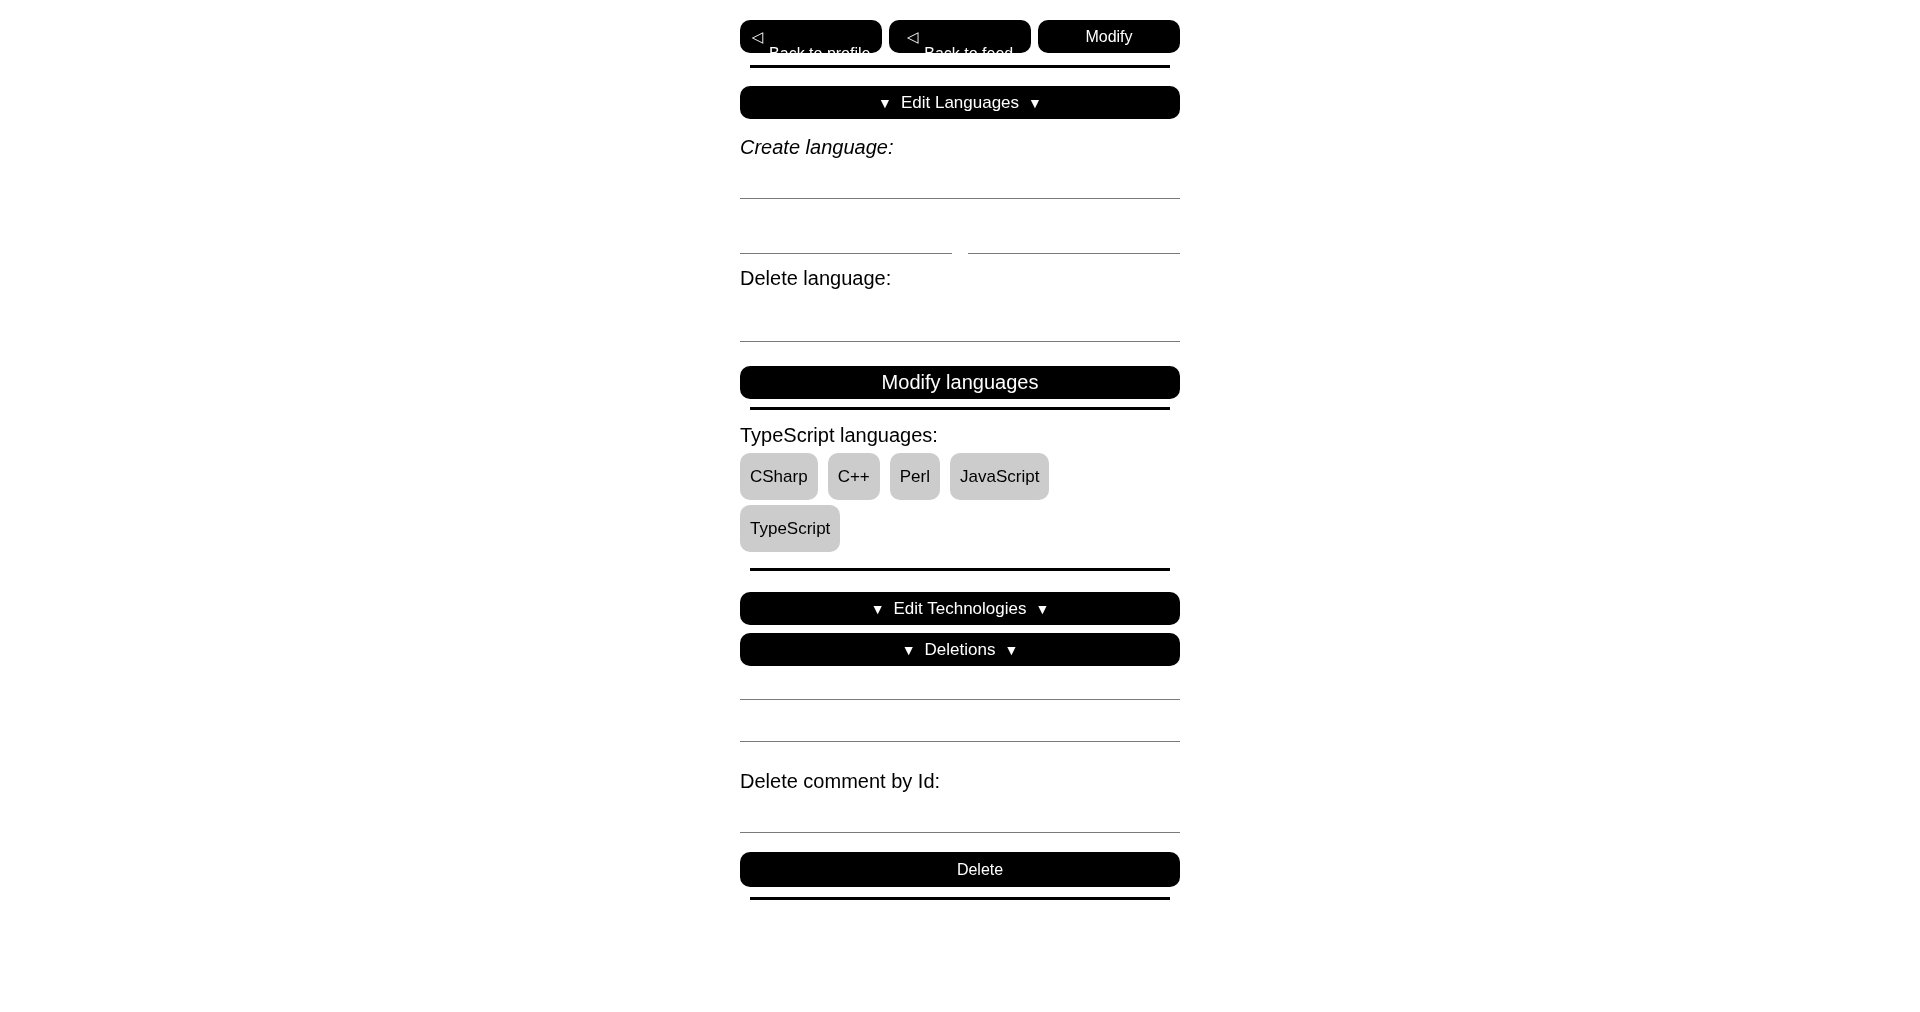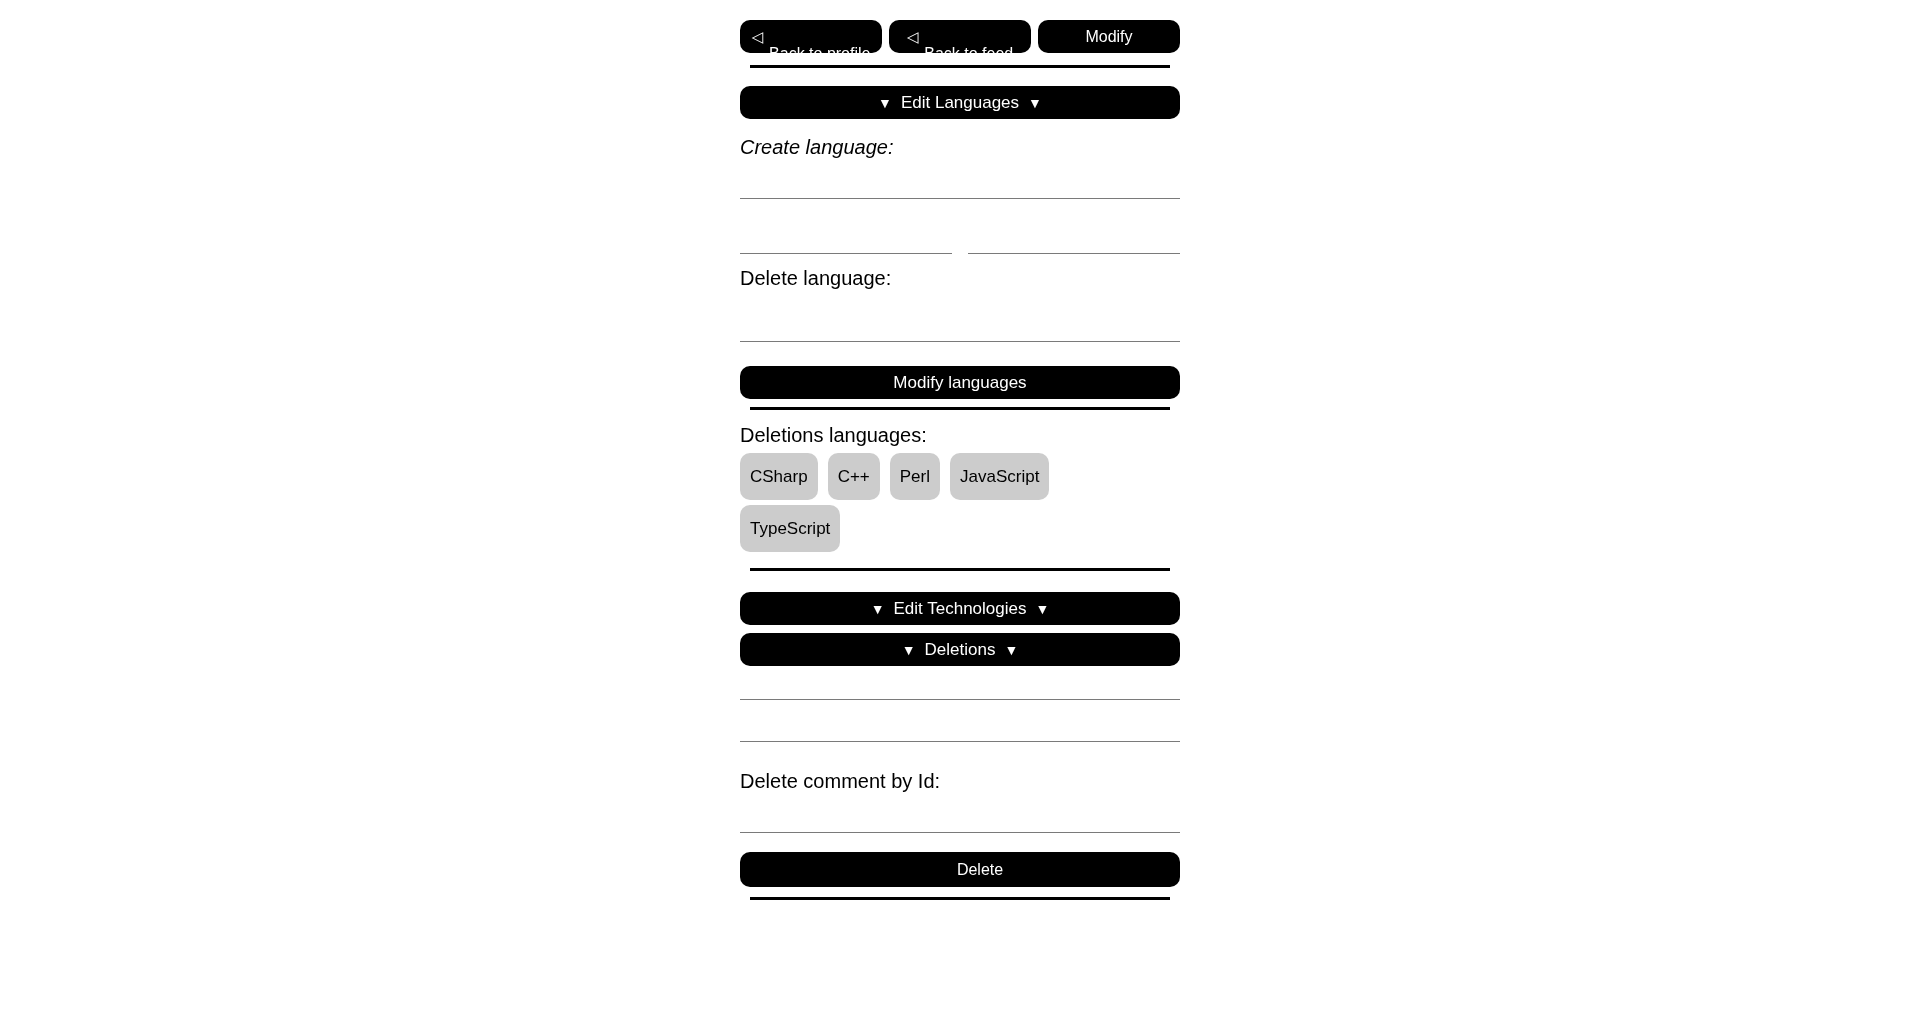--- a/index.html
+++ b/index.html
@@ -82,21 +82,21 @@
   .h42 { height: 42px; }
   .dual-row {
     display: flex;
     justify-content: space-between;
   }
   .dual-row .uinput { width: 212px; }
   .wide-btn {
     display: flex;
     width: 100%;
     height: 33px;
-    font-size: 17px;
+    font-size: 20px;
     text-align: right;
   }
   .delete-btn {
     display: flex;
     width: 100%;
     height: 35px;
     font-size: 16px;
     margin-top: 19px;
     padding-left: 40px;
   }
@@ -165,21 +165,21 @@
 
   <label class="field-label lbl-dellang">Delete language:</label>
   <input class="uinput h52" type="text" value="" style="">
 
   <button class="btn wide-btn modify-btn">
     <span>Modify languages</span>
   </button>
 
   <hr class="thick after-modify">
 
-  <label class="field-label lbl-available">Deletions languages:</label>
+  <label class="field-label lbl-available">TypeScript languages:</label>
   <div class="tags">
     <span class="tag">CSharp</span>
     <span class="tag">C++</span>
     <span class="tag">Perl</span>
     <span class="tag">JavaScript</span>
     <span class="tag">TypeScript</span>
   </div>
 
   <hr class="thick after-tags">
 

